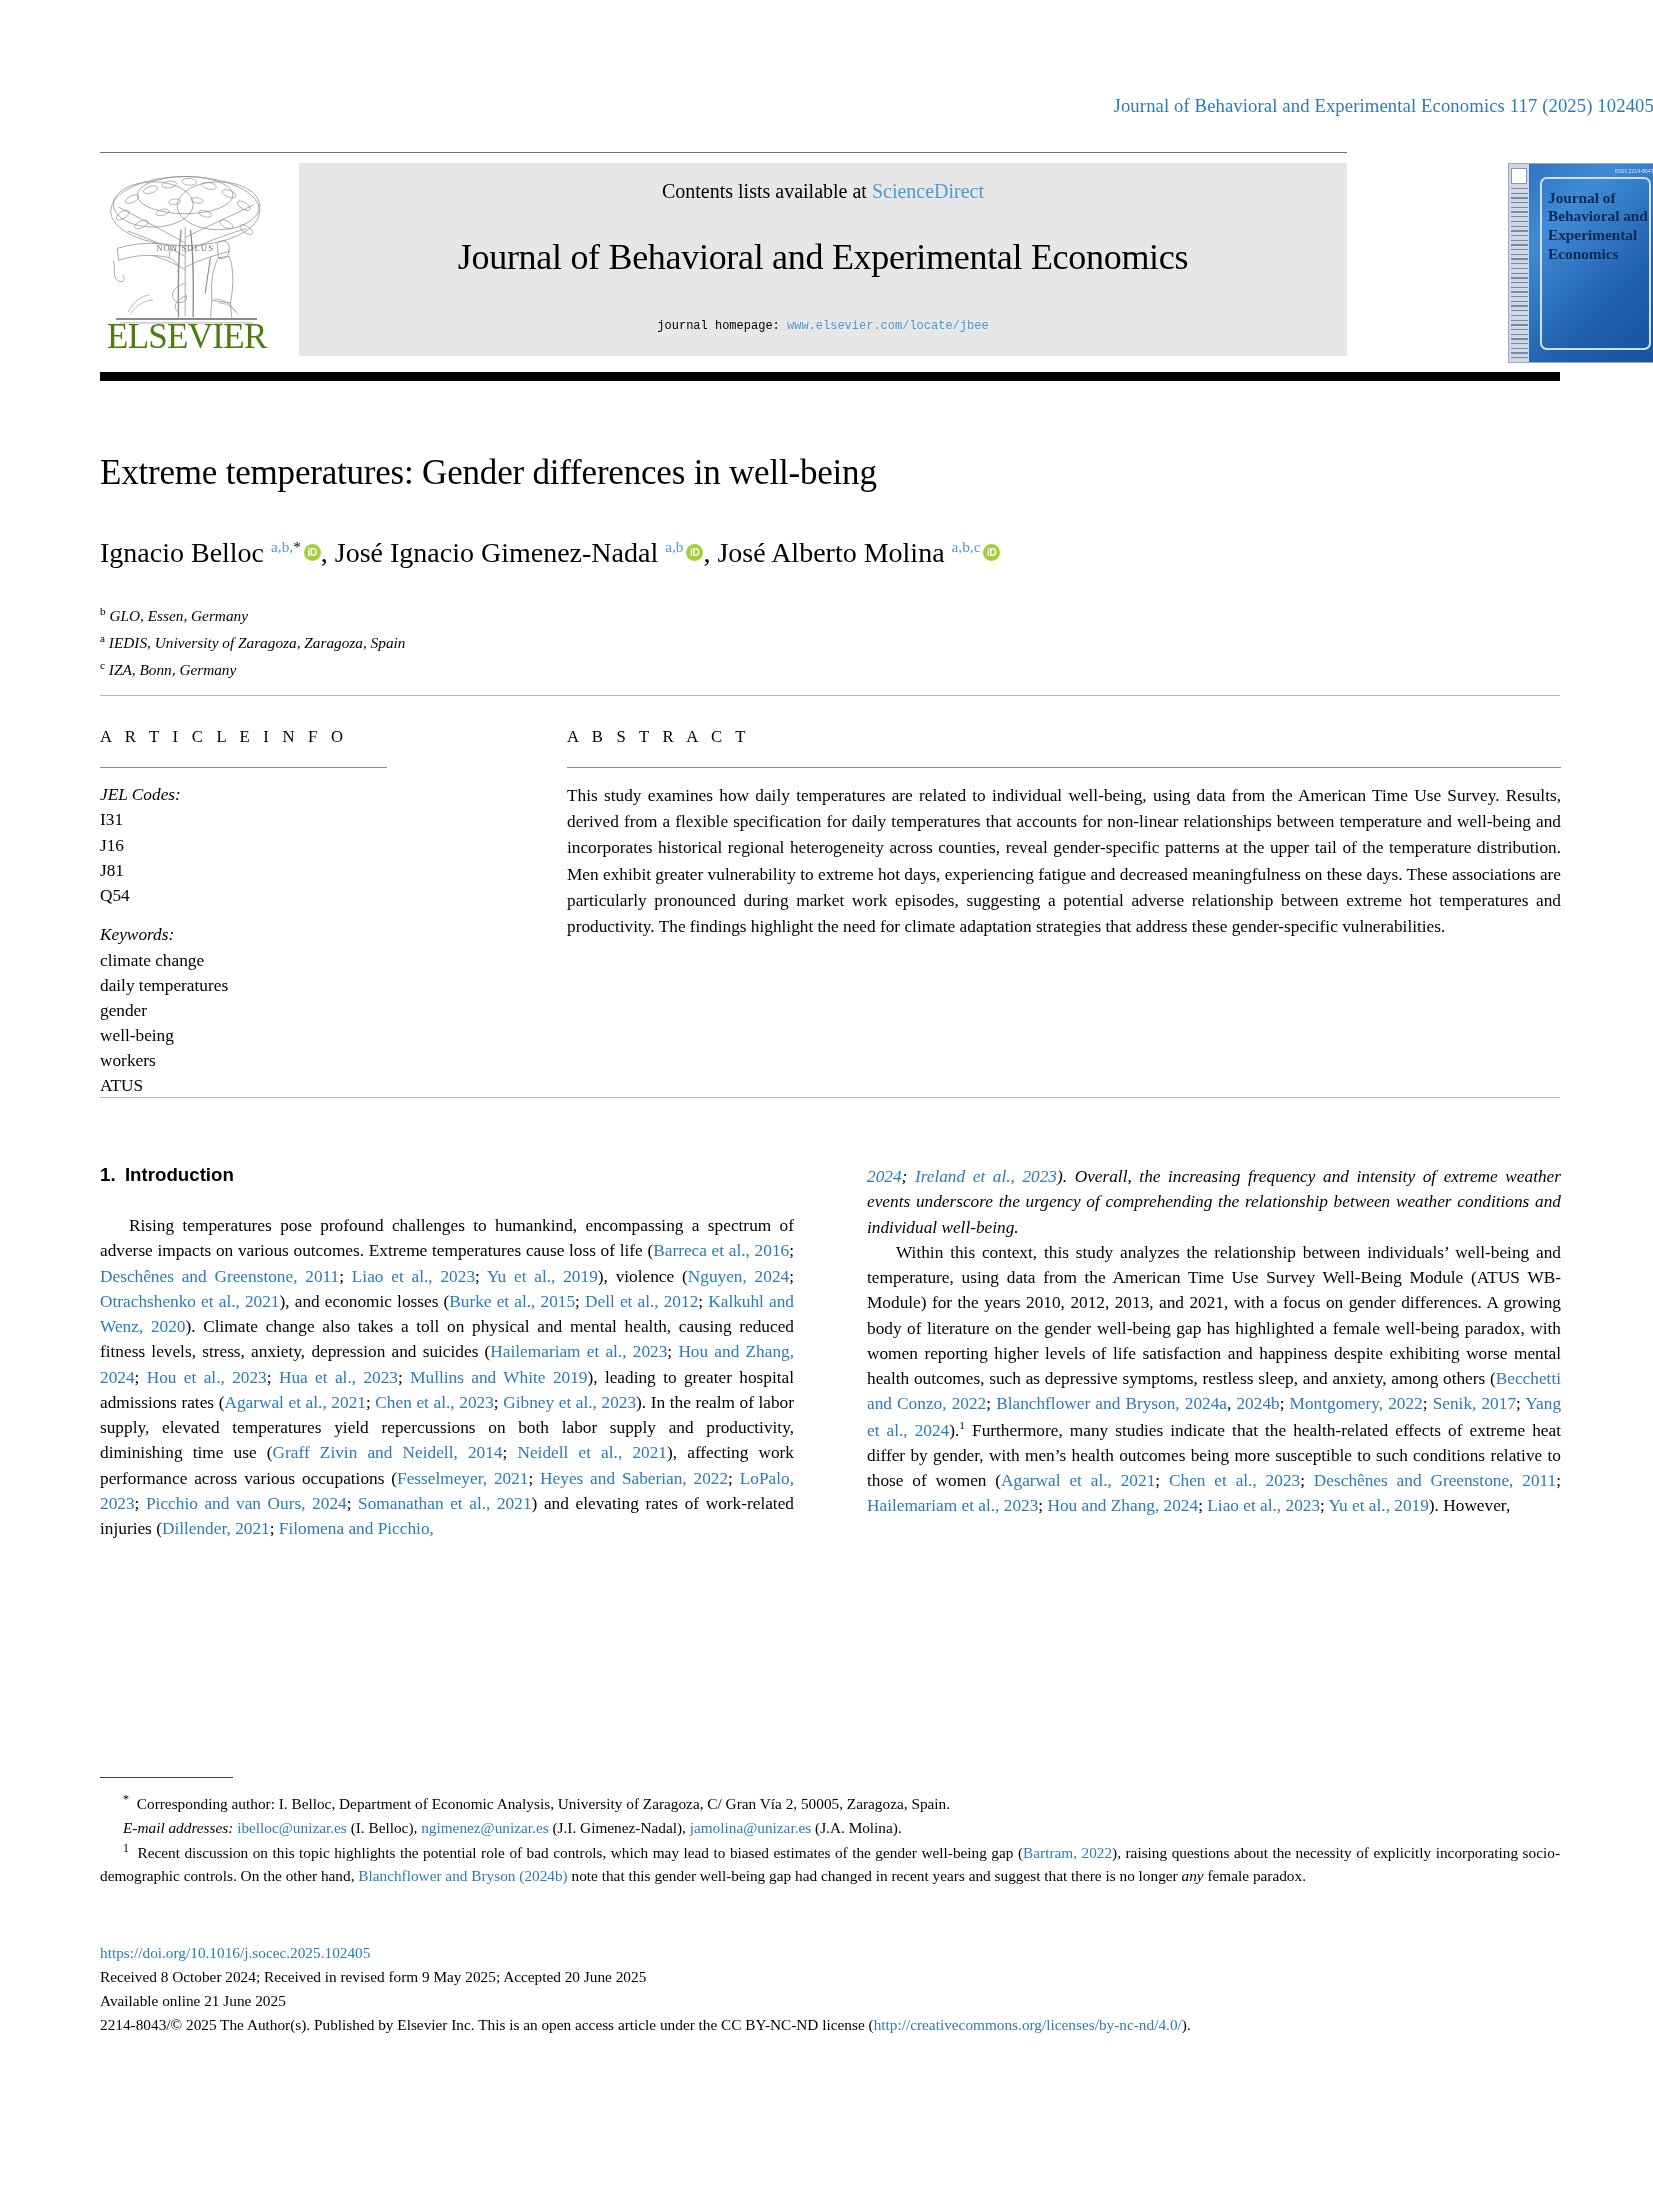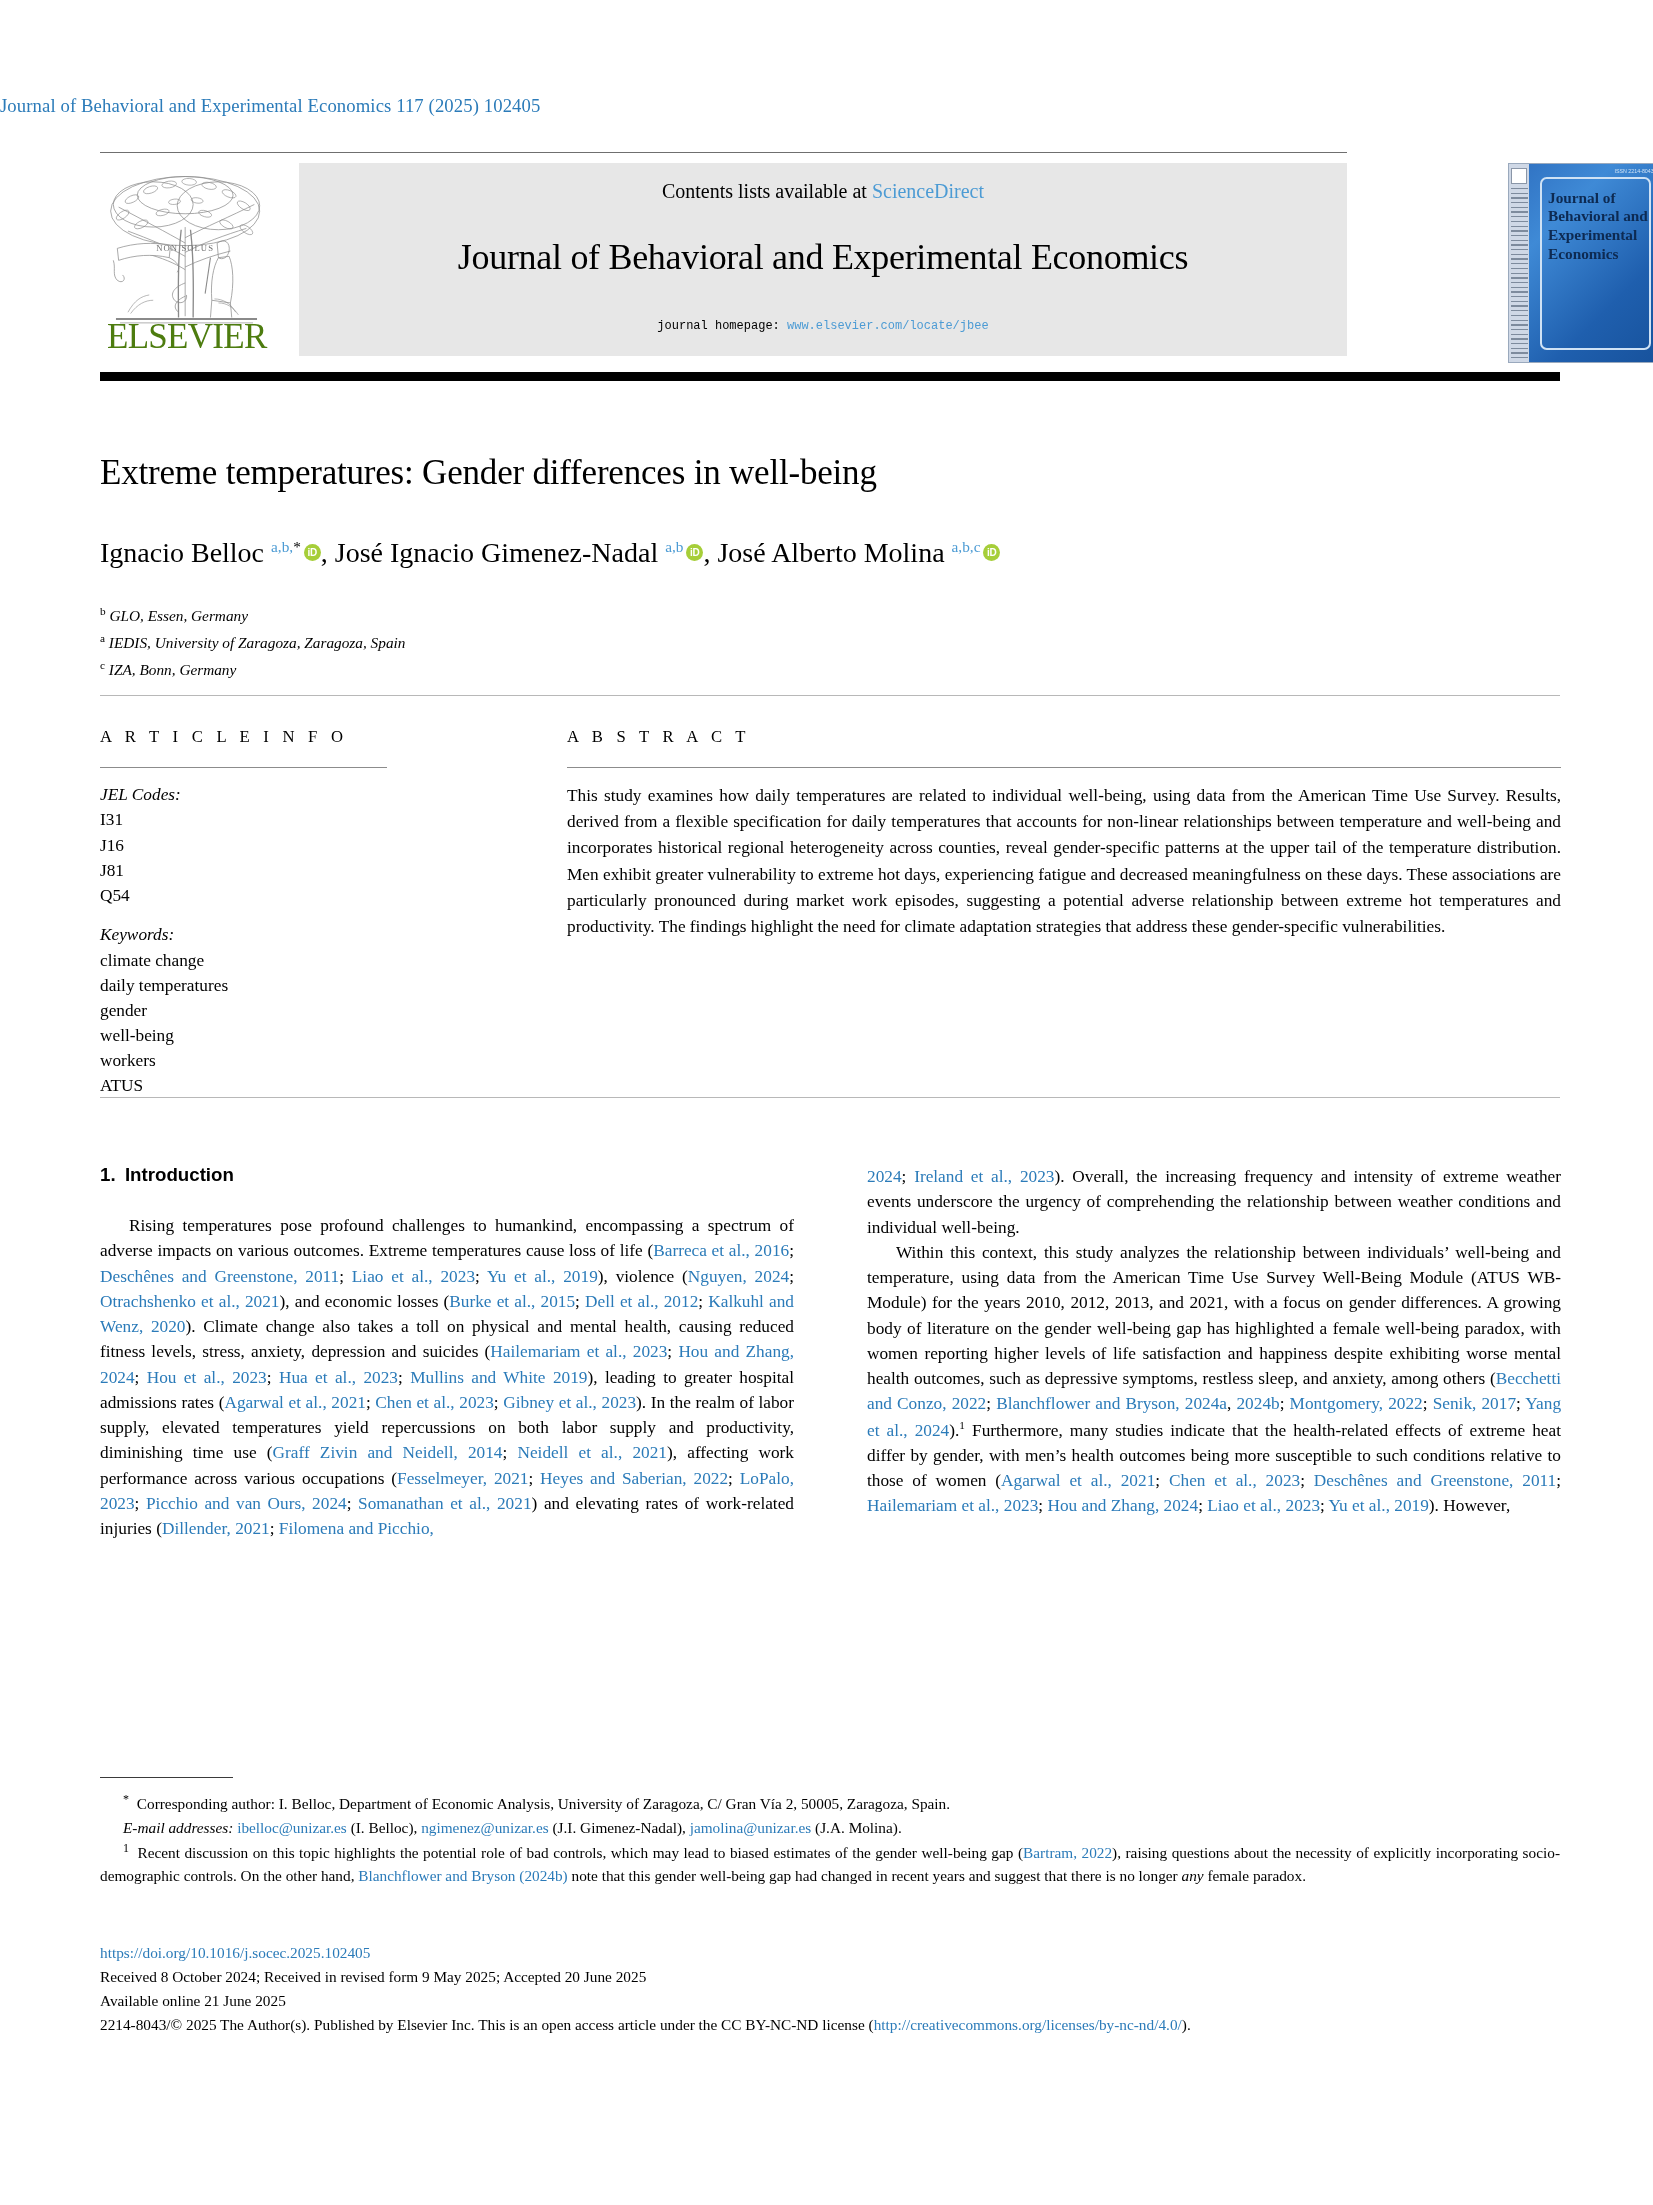--- a/index.html
+++ b/index.html
@@ -20,21 +20,21 @@
     left: 0; top: 0;
     width: 1654px;
     height: 2205px;
   }
 
   
   .running-head {
     position: absolute;
     left: 0; top: 95px;
     width: 1654px;
-    text-align: left;
+    text-align: right;
     font-size: 18.7px;
     color: #2b7bb9;
     font-family: "Liberation Serif", serif;
     letter-spacing: 0.1px;
   }
 
   
   .masthead {
     position: absolute;
     left: 100px; top: 152px;
@@ -303,21 +303,21 @@
   }
   .sec-title .num { margin-right: 9.3px; }
   p.body {
     margin: 0;
     font-size: 17.3px;
     line-height: 1.46;
     text-align: justify;
     text-indent: 29px;
     font-family: "Liberation Serif", serif;
   }
-  p.body.cont { text-indent: 0; }
+  p.body.cont { text-indent: 0; font-style: italic; }
   .cit { color: #2b7bb9; }
   sup.fn { font-size: 11.3px; vertical-align: super; }
 
   
   .footnotes {
     position: absolute;
     left: 100px; top: 1777px;
     width: 1460px;
   }
   .fn-rule {

